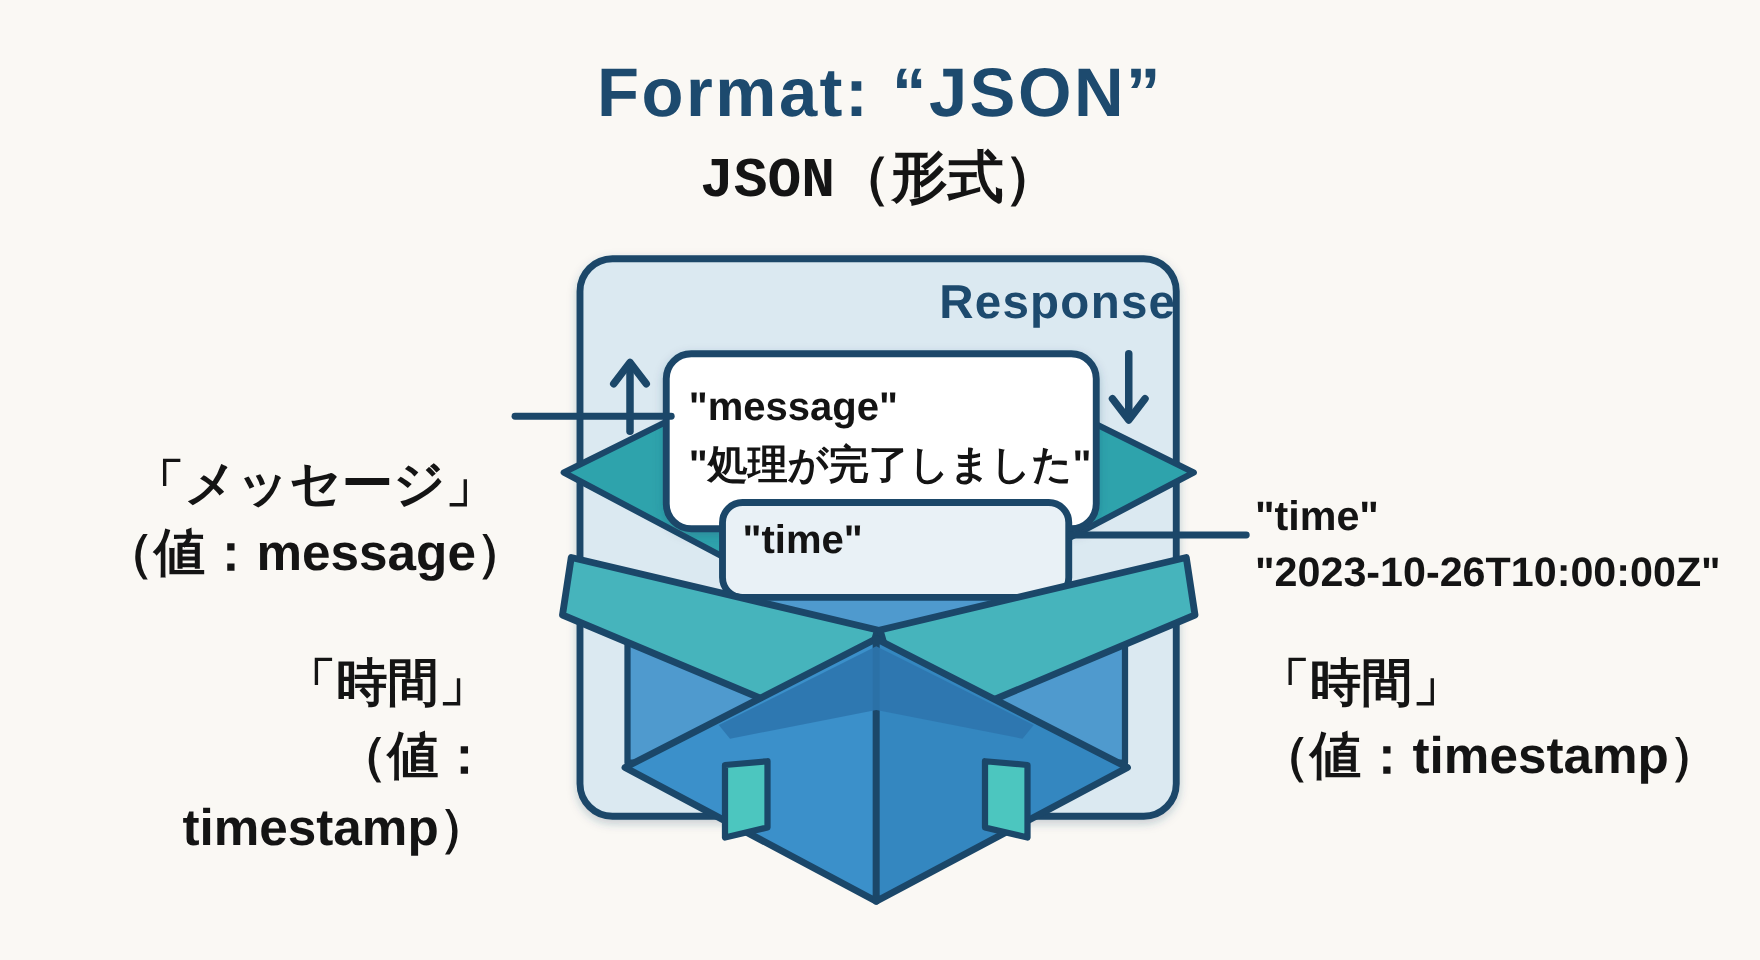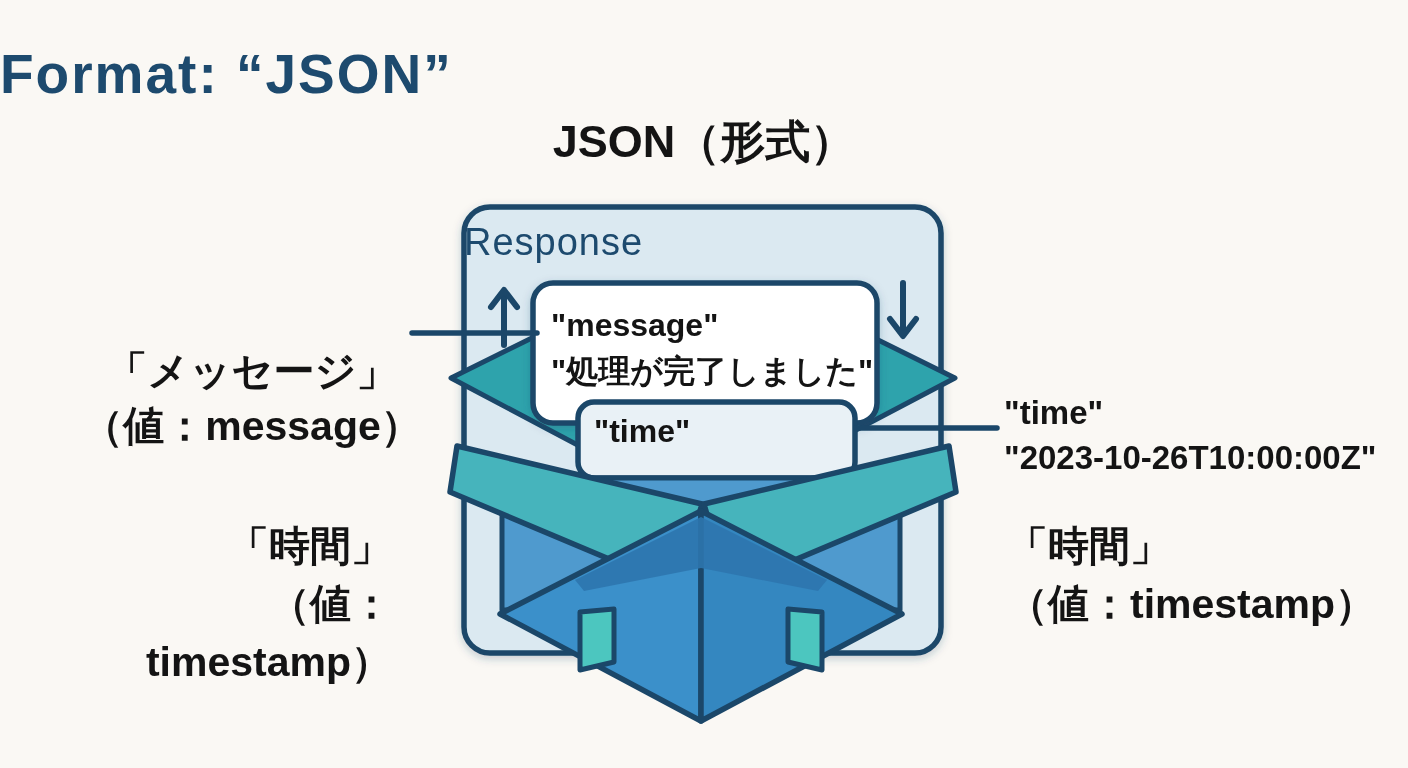--- a/index.html
+++ b/index.html
@@ -11,36 +11,36 @@
   *{margin:0;padding:0;box-sizing:border-box;}
   html,body{width:1408px;height:768px;overflow:hidden;}
   body{
     position:relative;
     background:var(--bg);
     font-family:"Liberation Sans","DejaVu Sans",sans-serif;
     color:var(--text);
   }
   .abs{position:absolute;}
   .page-title{
-    top:42px;left:0;width:100%;
+    top:42px;left:0;width:100%;text-align:center;
     font-size:55px;font-weight:700;letter-spacing:2px;color:var(--title);
   }
   .page-subtitle{
     top:112px;left:0;width:100%;text-align:center;
-    font-size:45px;font-weight:700;color:var(--text);
+    font-size:45px;font-weight:700;color:var(--text);font-family:Liberation Mono, monospace;
   }
   .response-label{
-    left:464px;top:221px;width:477px;text-align:left;
-    font-size:38px;font-weight:400;letter-spacing:1px;color:var(--title);
+    left:464px;top:221px;width:477px;text-align:right;
+    font-size:38px;font-weight:700;letter-spacing:1px;color:var(--title);
   }
   .card-text{font-weight:700;font-size:32px;line-height:46px;color:var(--text);}
   .msg-card-text{left:551px;top:302px;}
   .time-card-text{left:594px;top:408px;}
   .side-label{font-weight:700;color:var(--text);}
-  .label-left-top{left:72px;top:344px;width:360px;text-align:center;font-size:41px;line-height:55px;}
+  .label-left-top{left:72px;top:360px;width:360px;text-align:center;font-size:41px;line-height:55px;}
   .label-left-bottom{left:32px;top:517px;width:360px;text-align:right;font-size:41px;line-height:58px;}
   .label-right-top{left:1004px;top:390px;font-size:33px;line-height:45px;}
   .label-right-bottom{left:1007px;top:517px;font-size:41px;line-height:58px;}
   svg.diagram{left:0;top:0;}
 </style>
 </head>
 <body>
 
 <svg class="abs diagram" width="1408" height="768" viewBox="0 0 1408 768">
   <defs>

